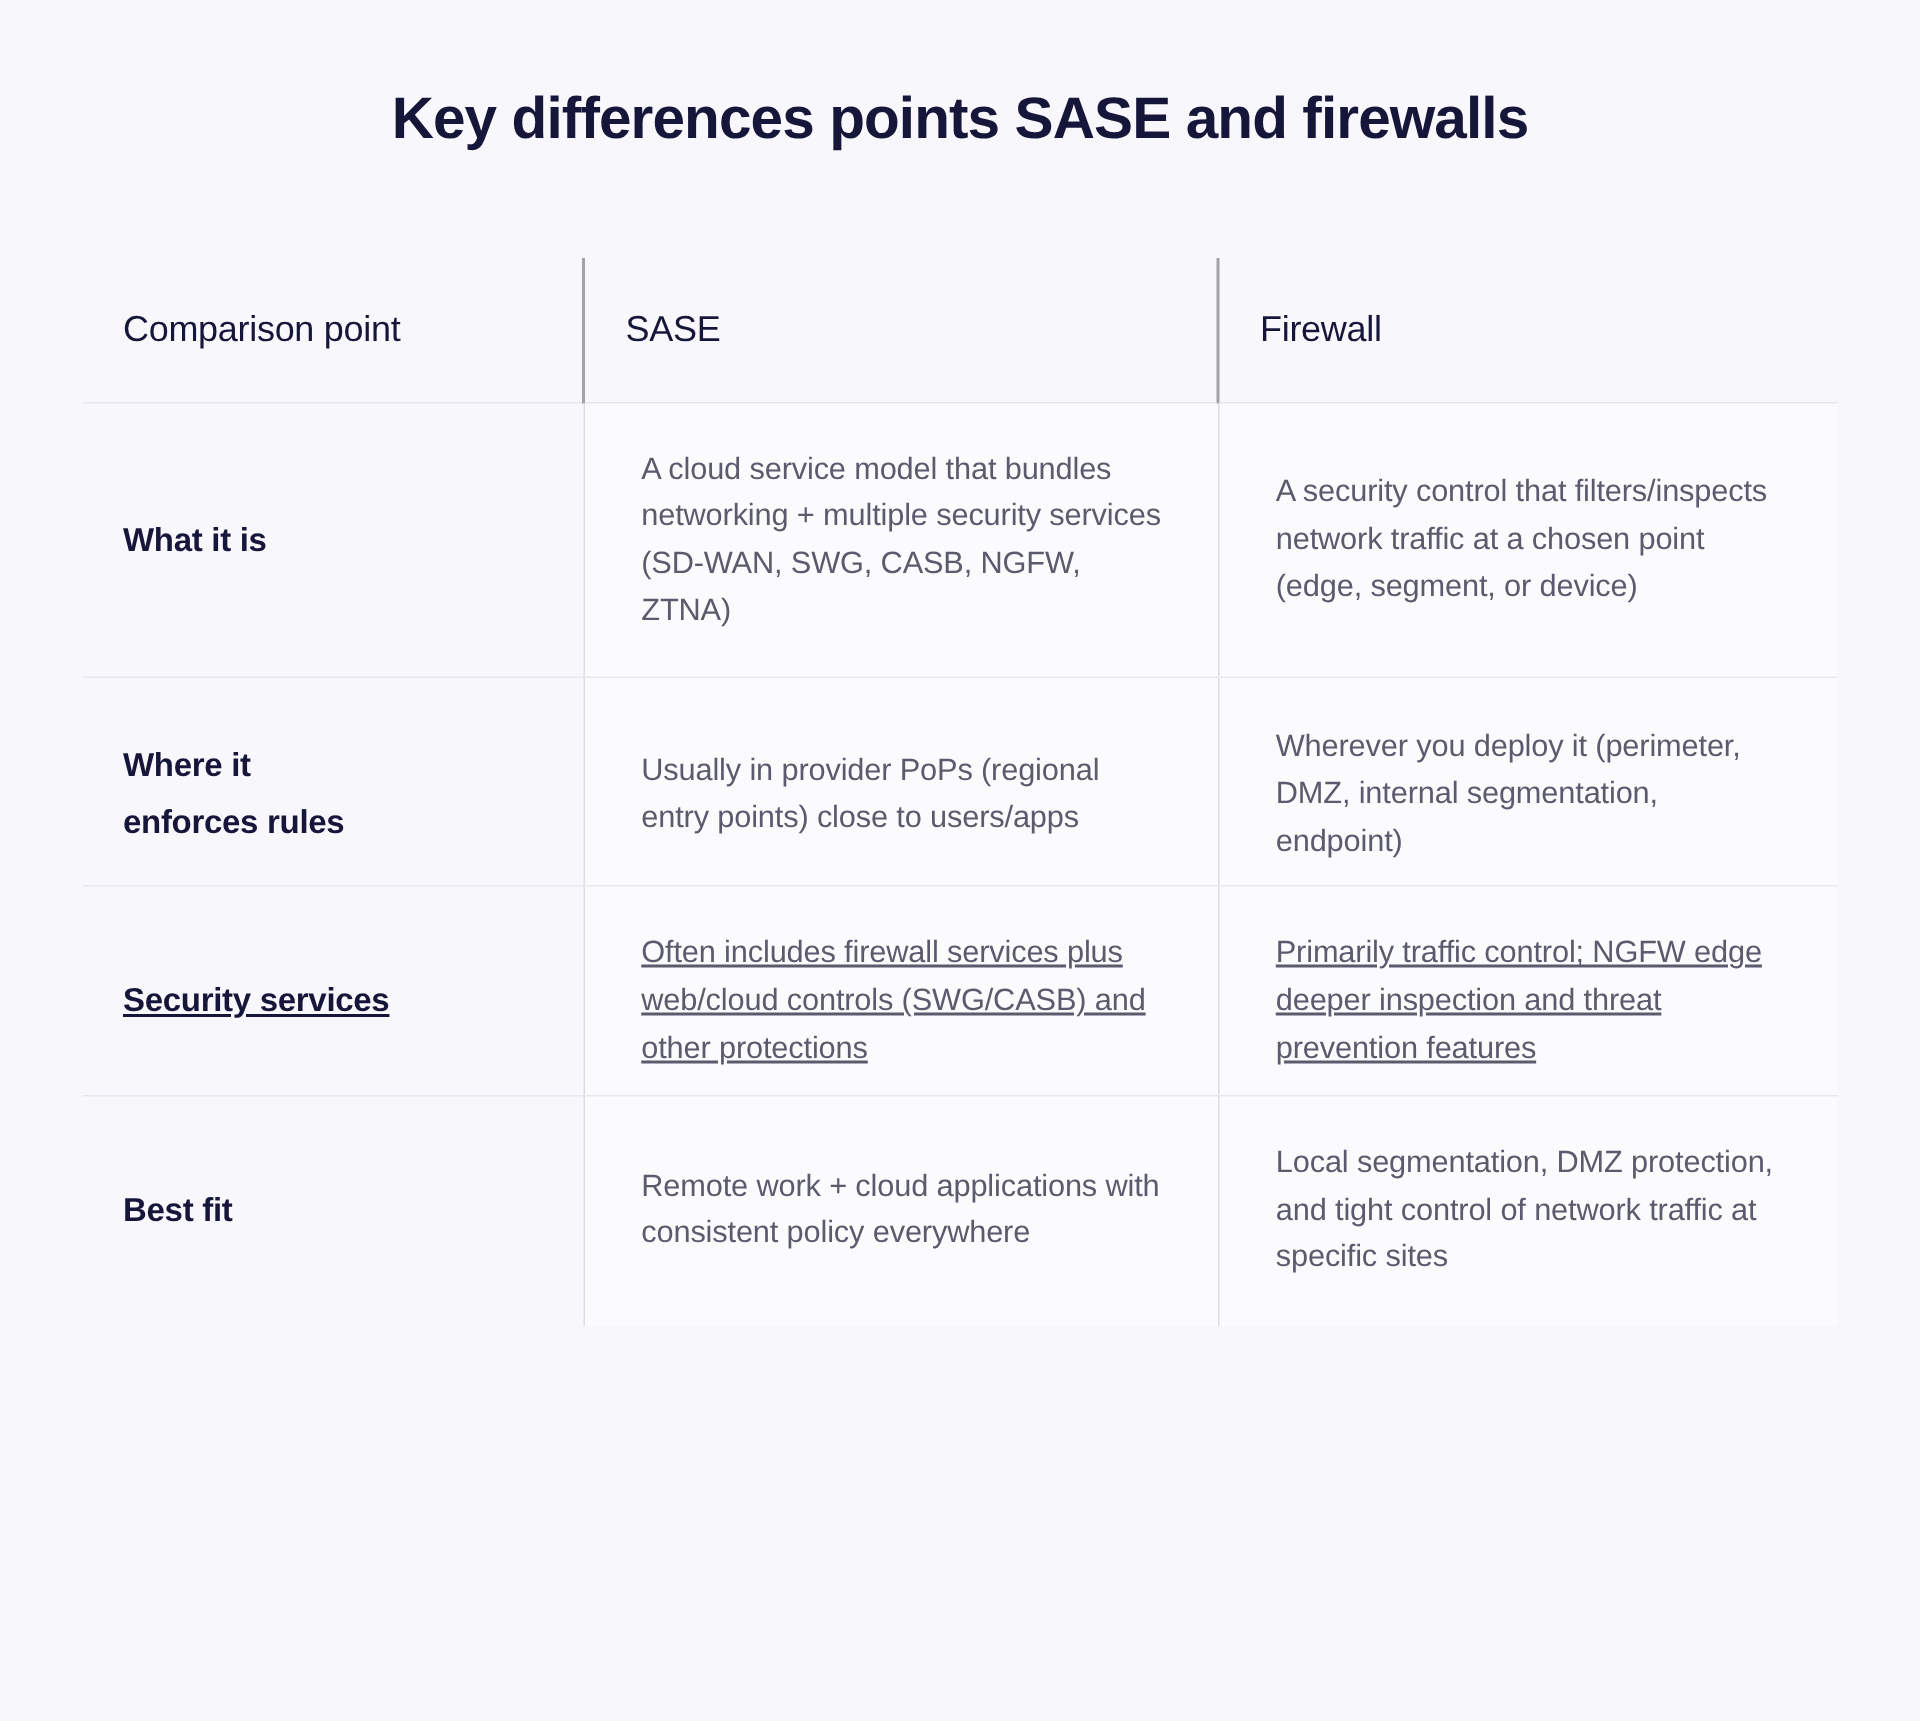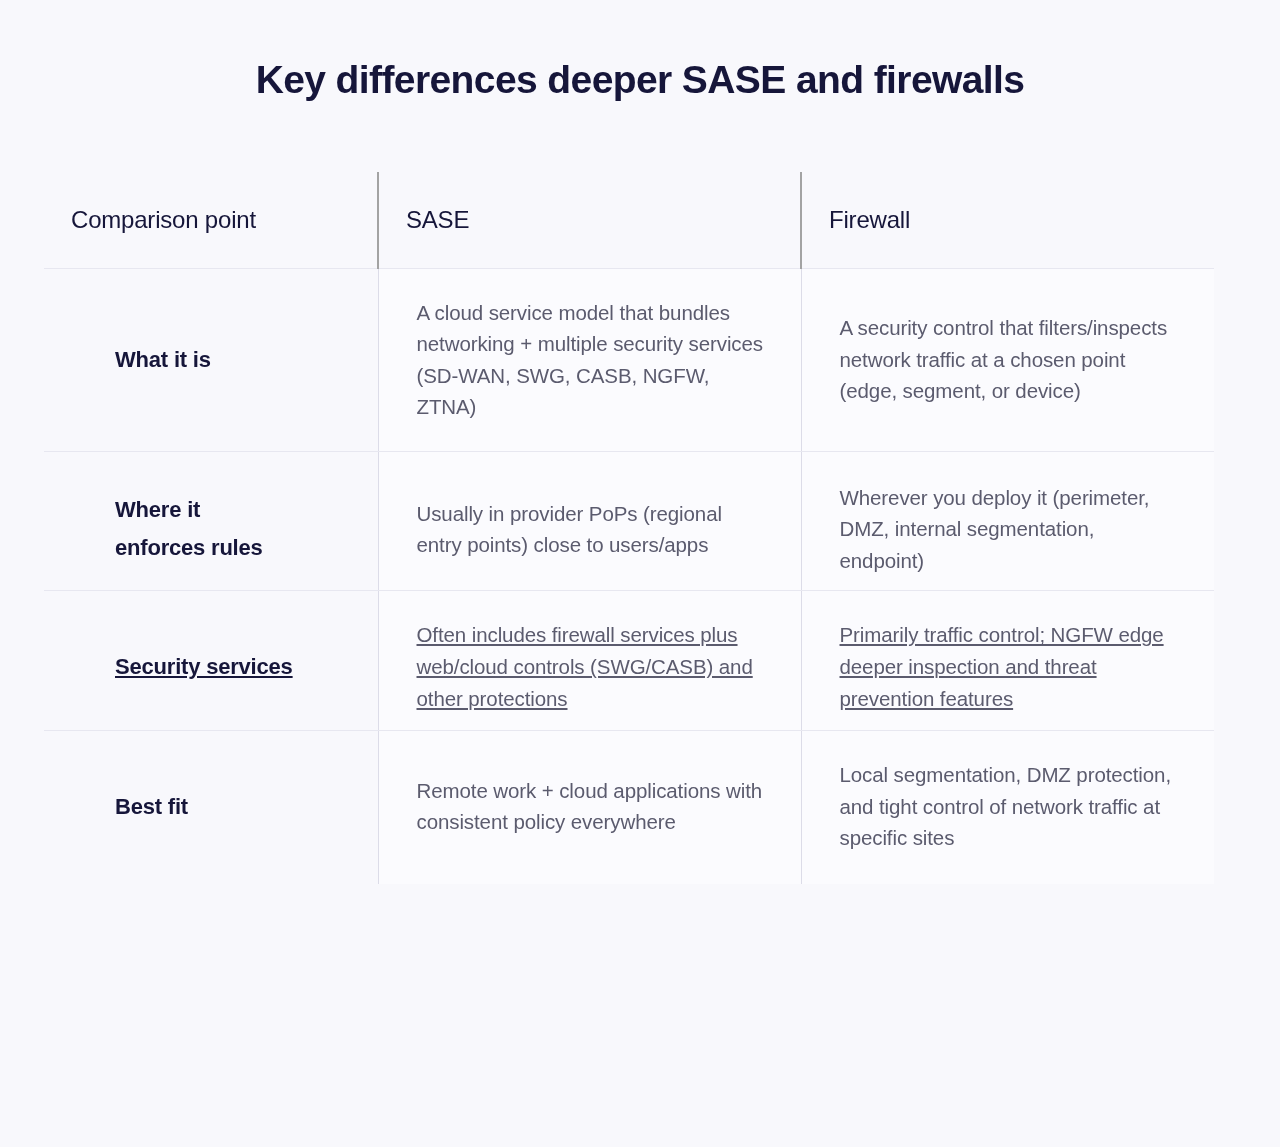--- a/index.html
+++ b/index.html
@@ -29,21 +29,21 @@
     font-size: 39px;
     font-weight: 700;
     letter-spacing: -0.6px;
     color: #16163a;
   }
 
   
   .cmp-table {
     position: absolute;
     top: 172px;
-    left: 44px;
+    left: 55px;
     width: 1170px;
     border-collapse: collapse;
     table-layout: fixed;
   }
 
   .cmp-table col.c1 { width: 334px; }
   .cmp-table col.c2 { width: 423px; }
   .cmp-table col.c3 { width: 413px; }
 
   .cmp-table th,
@@ -99,28 +99,28 @@
   }
 
   
   tbody tr.r-what td { padding-top: 28px; padding-bottom: 28px; }
   tbody tr.r-where td { padding-top: 30px; padding-bottom: 14px; }
   tbody tr.r-sec   td { padding-top: 28px; padding-bottom: 16px; text-decoration: underline; }
   tbody tr.r-pol   td { padding-top: 28px; padding-bottom: 28px; }
   tbody tr.r-best  td { padding-top: 28px; padding-bottom: 30px; }
 
   .cell-text { display: block; white-space: pre-line; }
-  .label-text { display: block; white-space: pre-line; margin-left: 44px; }
+  .label-text { display: block; white-space: pre-line; }
 </style>
 </head>
 <body>
 
 <div class="page">
 
-  <h1 class="page-title">Key differences deeper SASE and firewalls</h1>
+  <h1 class="page-title">Key differences points SASE and firewalls</h1>
 
   <table class="cmp-table">
     <colgroup>
       <col class="c1">
         <col class="c2">
         <col class="c3">
     </colgroup>
     <thead>
       <tr>
         <th class="col-label">Comparison point</th>

